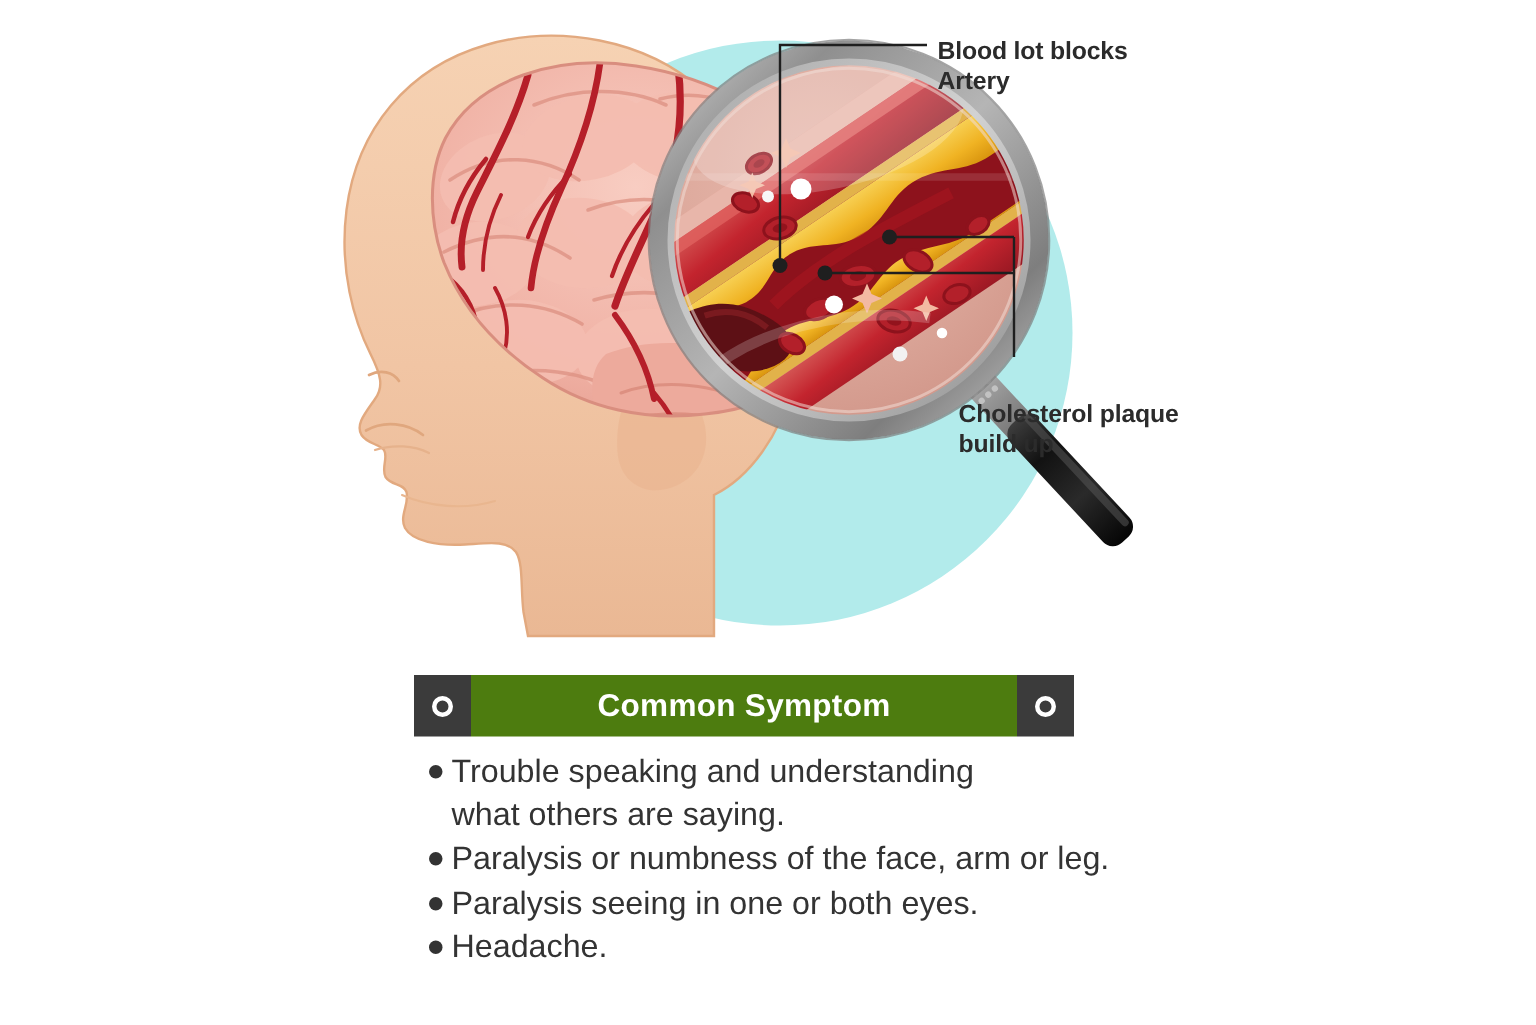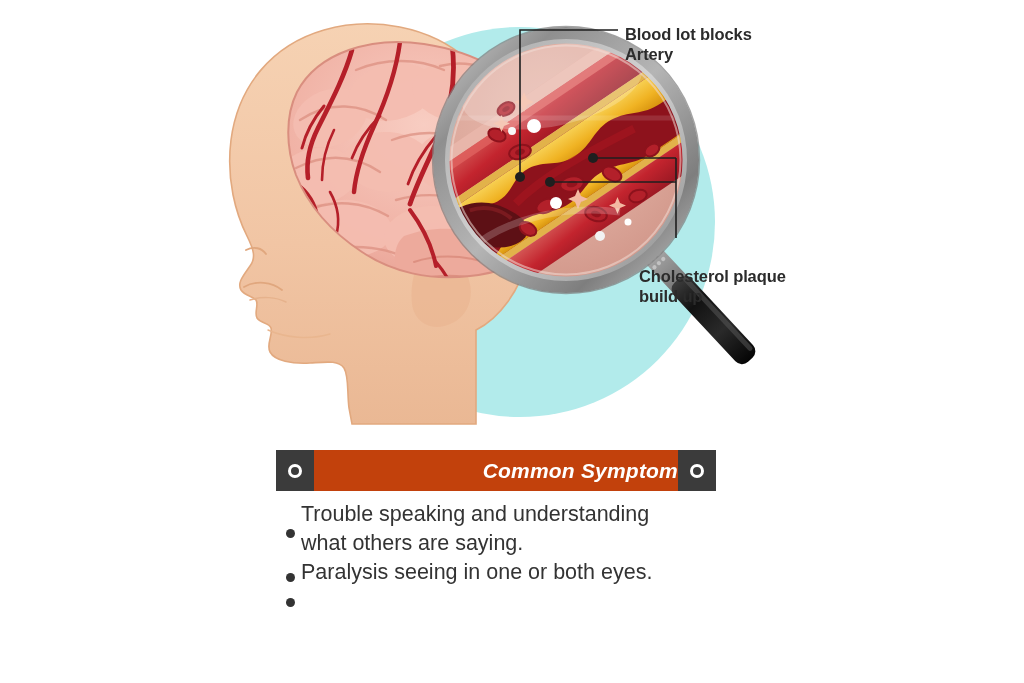--- a/index.html
+++ b/index.html
@@ -36,33 +36,33 @@
   }
   .banner-cap{
     width:38px;background:#3b3b3b;
     display:flex;align-items:center;justify-content:center;flex:0 0 38px;
   }
   .cap-ring{
     width:14px;height:14px;border-radius:50%;
     border:3.5px solid #ffffff;box-sizing:border-box;
   }
   .banner-center{
-    flex:1 1 auto;background:#c2410c;
-    display:flex;align-items:center;justify-content:flex-end;font-style:italic;
+    flex:1 1 auto;background:#4d7c0f;
+    display:flex;align-items:center;justify-content:center;
   }
   .banner-title{
     color:#ffffff;font-size:21px;font-weight:bold;letter-spacing:0.2px;
   }
 
   
   .symptoms{
     position:absolute;left:286px;top:500px;width:640px;
   }
   .symptom{
-    display:flex;align-items:center;
+    display:flex;align-items:flex-start;
     color:#333333;
     font-size:21.5px;
     line-height:1.33;
     margin-bottom:1px;
   }
   .bullet{
     flex:0 0 auto;
     width:9px;height:9px;border-radius:50%;
     background:#333333;
     margin-top:10px;margin-right:6px;
@@ -375,20 +375,25 @@
   </div>
 
   <div class="symptoms">
     <div class="symptom">
       <span class="bullet"></span>
       <span class="symptom-text">Trouble speaking and understanding
 what others are saying.</span>
     </div>
     <div class="symptom">
       <span class="bullet"></span>
-      <span class="symptom-text">Paralysis seeing in one or both eyes.</span>
+      <span class="symptom-text">Paralysis or numbness of the face, arm or leg.</span>
     </div>
     <div class="symptom">
       <span class="bullet"></span>
+      <span class="symptom-text">Paralysis seeing in one or both eyes.</span>
+    </div>
+    <div class="symptom">
+      <span class="bullet"></span>
+      <span class="symptom-text">Headache.</span>
     </div>
   </div>
 
 </div>
 
 </body></html>

